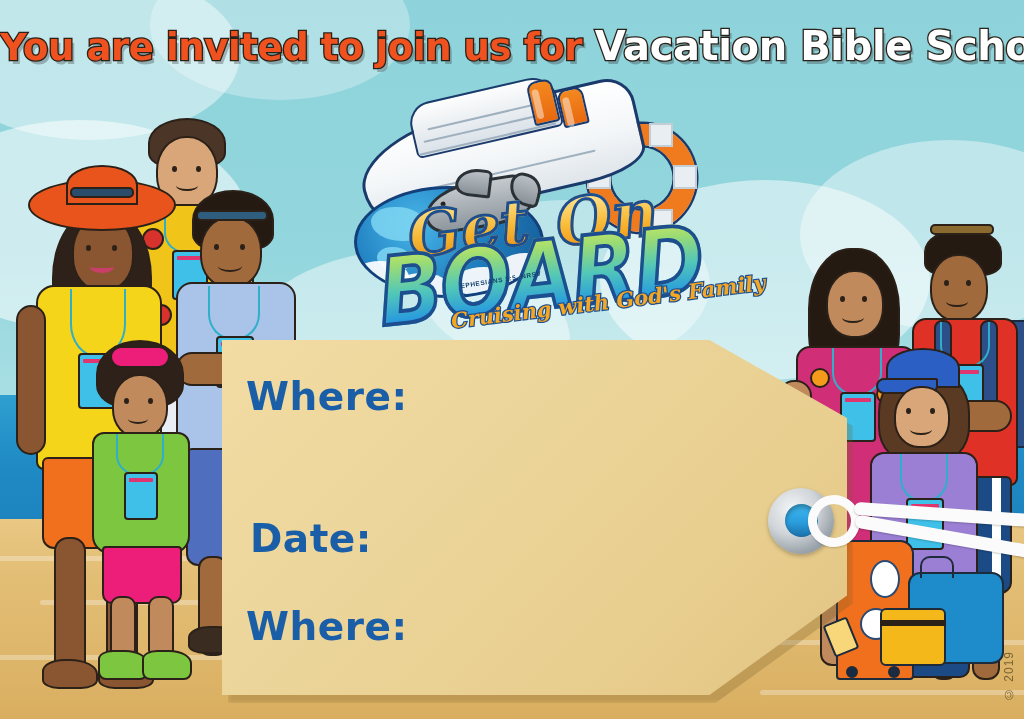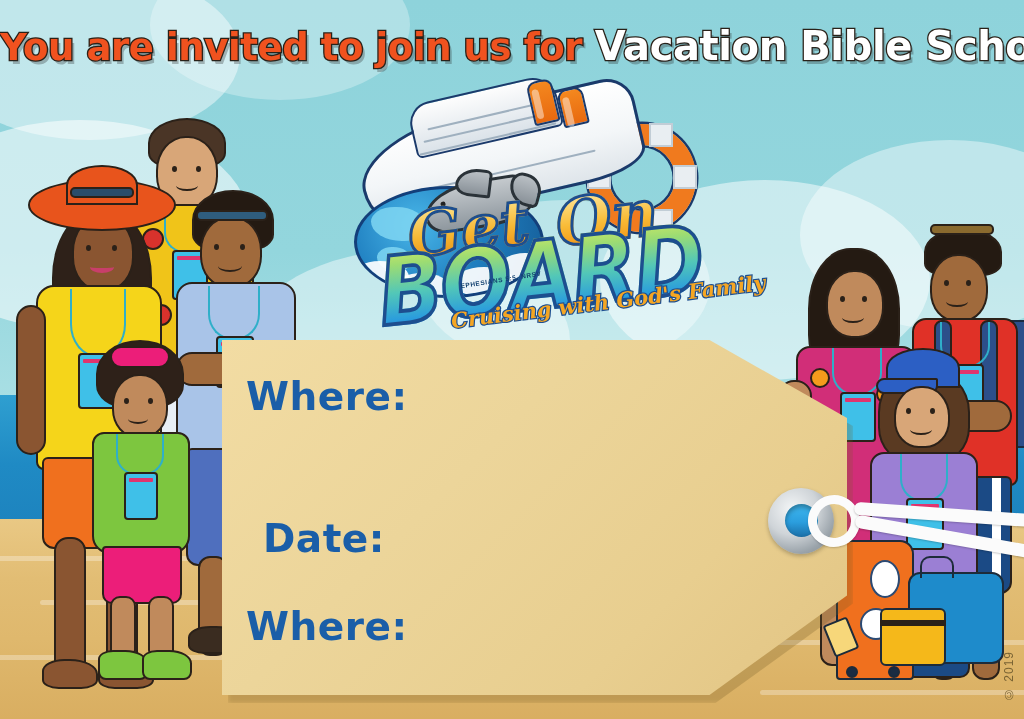--- a/index.html
+++ b/index.html
@@ -264,21 +264,21 @@
   }
 
   .fields {
     position:absolute; left:246px; top:356px; width:430px;
   }
   .field-label {
     font-family:"DejaVu Sans", sans-serif; font-weight:bold;
     font-size:39px; color:#1a5ea8; letter-spacing:.5px;
   }
   .f1 { position:absolute; top:18px; left:0; }
-  .f2 { position:absolute; top:160px; left:17px; }
+  .f2 { position:absolute; top:160px; left:4px; }
   .f3 { position:absolute; top:248px; left:0; }
 
   
   .suitcase { position:absolute; border:2px solid #1d2b3a; }
   .sticker {
     position:absolute; background:#ffffff; border:2px solid #2b4a73;
     border-radius:50%;
   }
 
   .backpack { position:absolute; border:2.5px solid #1b2c42; }

